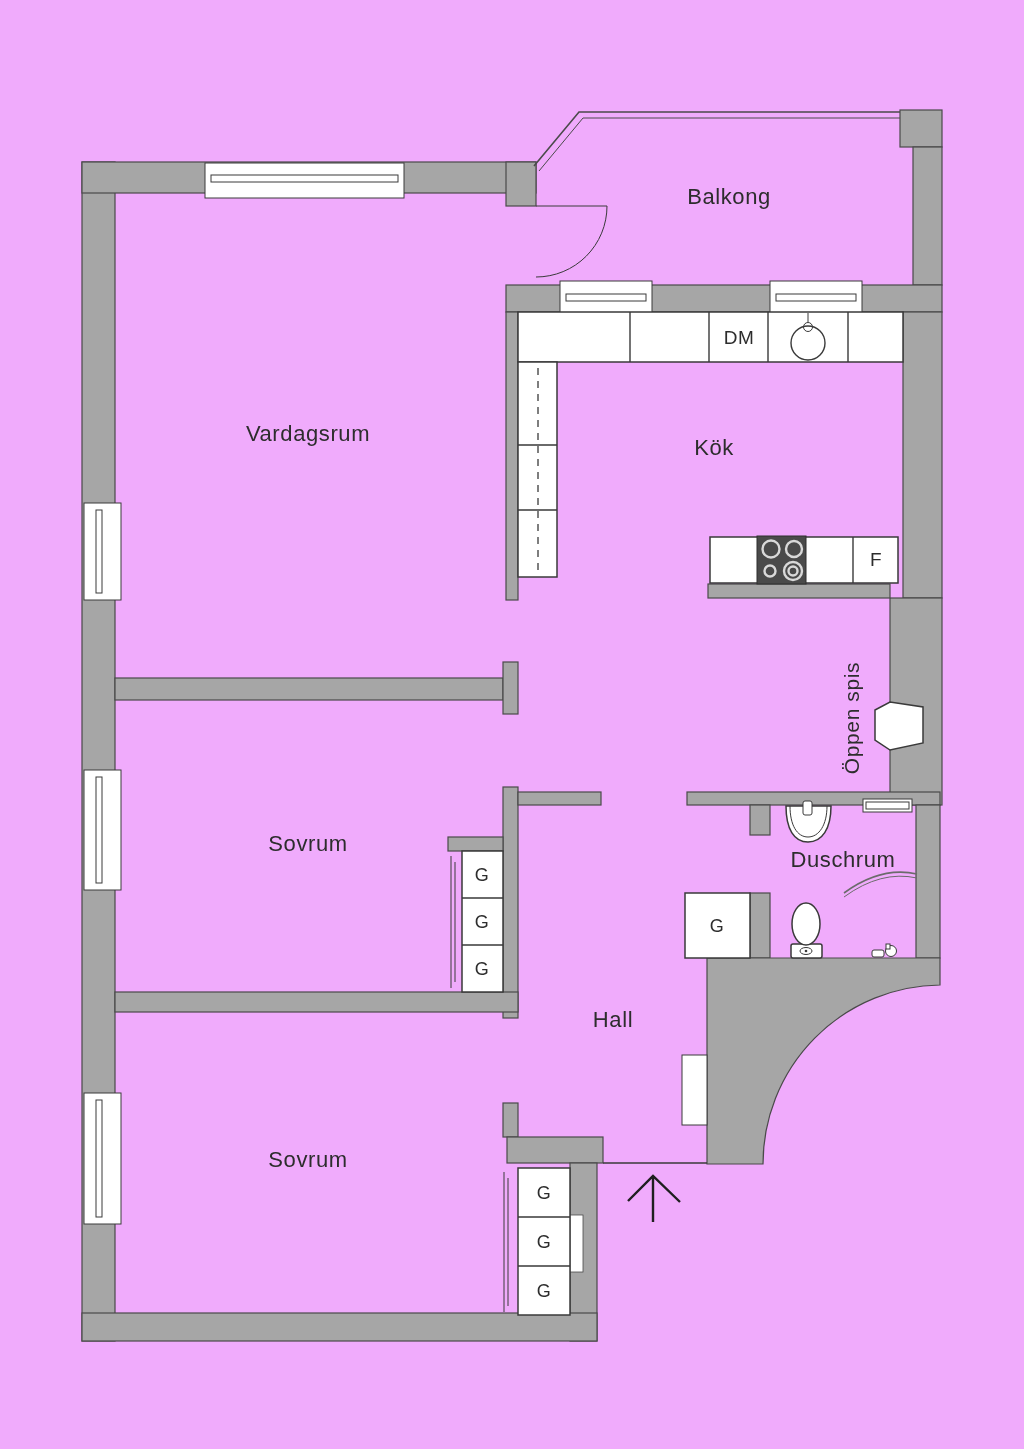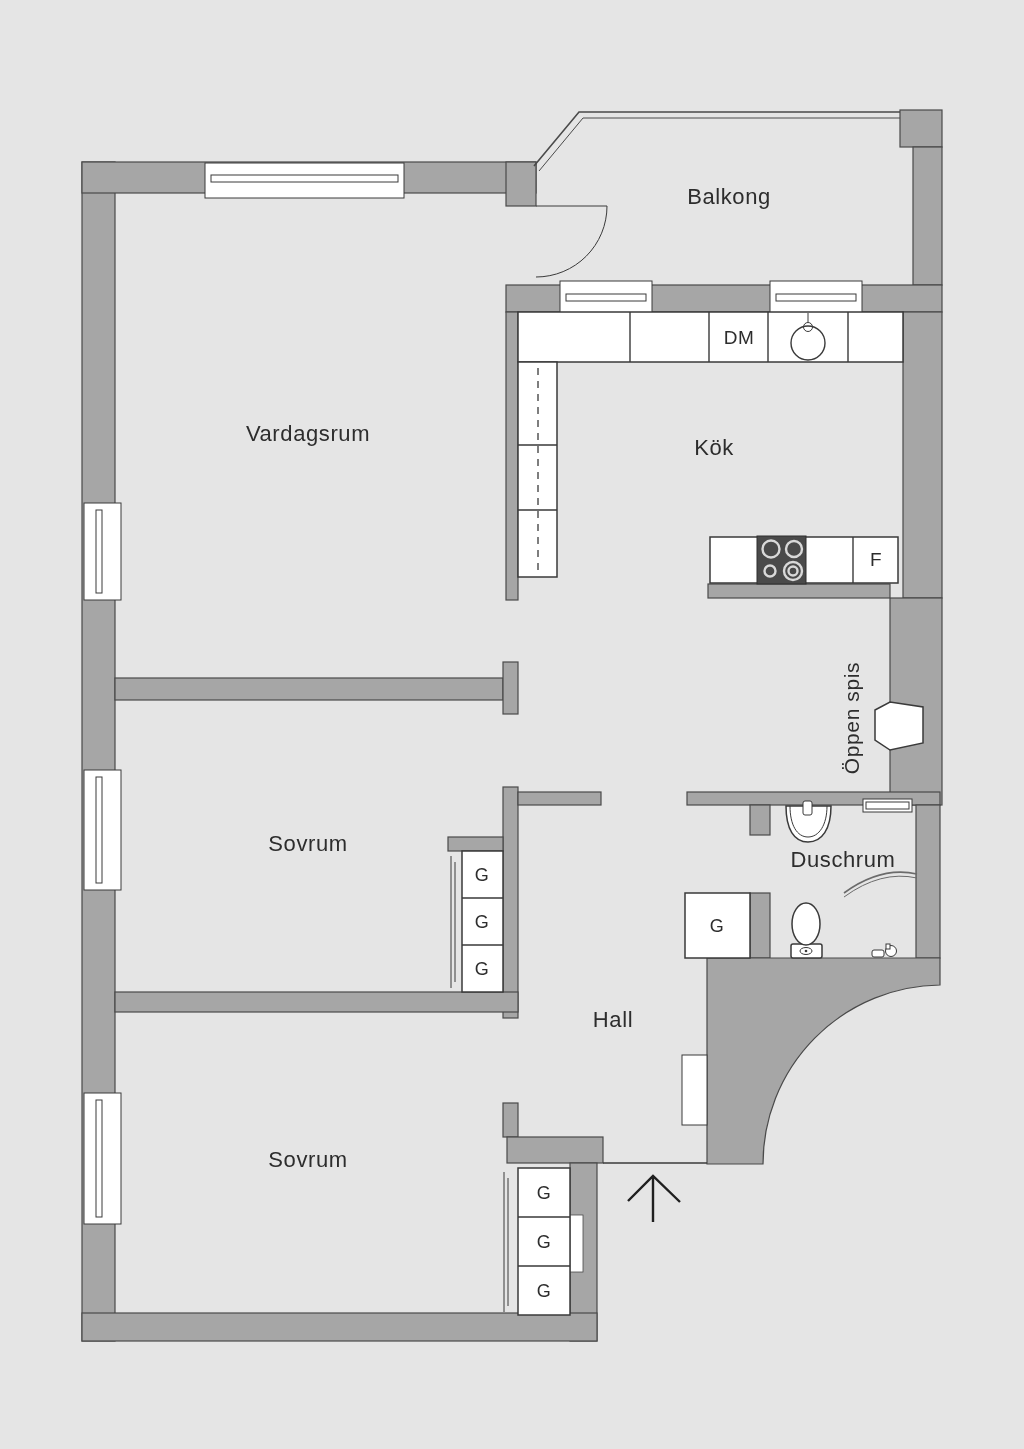--- a/index.html
+++ b/index.html
@@ -1,20 +1,20 @@
 <!DOCTYPE html>
 <html style="--c-wall: #a6a6a6; --c-wall-outline: #4a4a4a; --c-fixture-outline: #3a3a3a; --c-text: #2d2d2d; --c-stove: #4a4a4a; --c-burner-ring: #d9d9d9; --c-curtain: #6b6b6b; --c-background: #ffffff;"><head>
 <meta charset="utf-8">
 <style>
   :root{
     --c-wall:#a6a6a6; --c-wall-outline:#4a4a4a; --c-fixture-outline:#3a3a3a;
     --c-text:#2d2d2d; --c-stove:#4a4a4a; --c-burner-ring:#d9d9d9; --c-curtain:#6b6b6b;
   }
   html,body{margin:0;padding:0;background:#fff;}
-  .page{position:relative;width:1024px;height:1449px;background:#e5e5e5;font-family:"Liberation Sans",sans-serif;}
+  .page{position:relative;width:1024px;height:1449px;background:#f0abfc;font-family:"Liberation Sans",sans-serif;}
   .wall{fill:var(--c-wall);stroke:var(--c-wall-outline);stroke-width:1.2;}
   .fx{fill:#fff;stroke:var(--c-fixture-outline);stroke-width:1.5;}
   .fx-thin{fill:#fff;stroke:var(--c-fixture-outline);stroke-width:1;}
   .ln{fill:none;stroke:var(--c-fixture-outline);stroke-width:1.4;}
   .ln-thin{fill:none;stroke:var(--c-fixture-outline);stroke-width:1;}
   .rail{fill:none;stroke:var(--c-wall-outline);stroke-width:1.6;}
   .dash{fill:none;stroke:var(--c-fixture-outline);stroke-width:1.3;stroke-dasharray:7 6;}
   .stove{fill:var(--c-stove);stroke:#2e2e2e;stroke-width:1;}
   .burner{fill:none;stroke:var(--c-burner-ring);stroke-width:2.4;}
   .curtain{fill:none;stroke:var(--c-curtain);stroke-width:1.6;}

